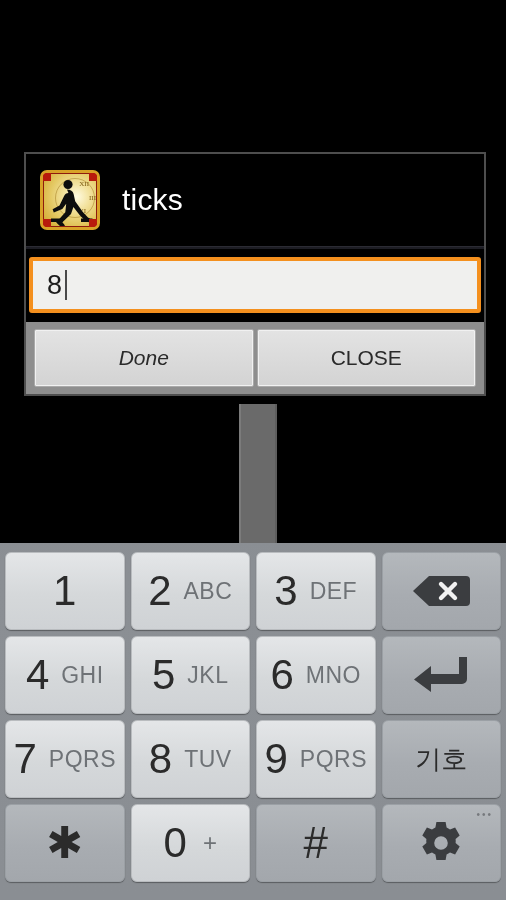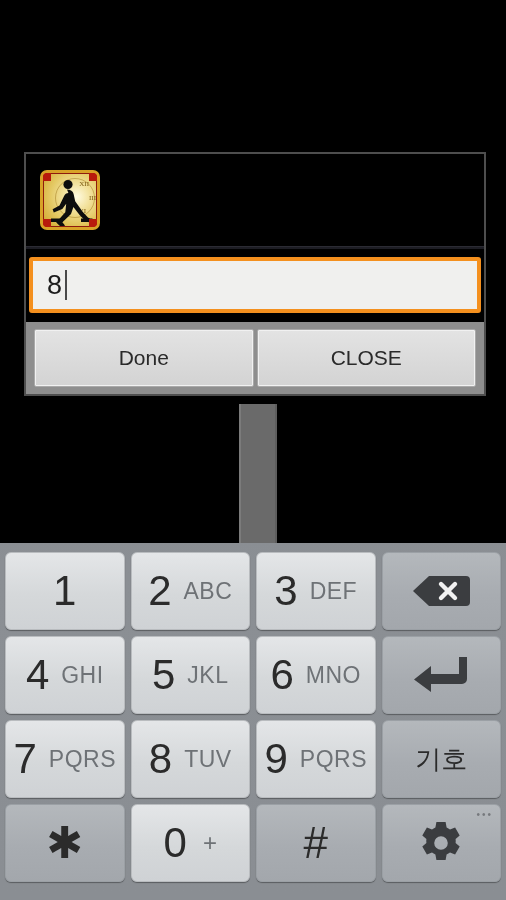--- a/index.html
+++ b/index.html
@@ -162,21 +162,21 @@
     border: 1px solid #a9a9a9;
     box-shadow: inset 0 0 0 1px #f1f1f1;
     border-radius: 2px;
     display: flex;
     align-items: center;
     justify-content: center;
     font-size: 21px;
     color: #2a2a2a;
     cursor: pointer;
   }
-  #button-done { margin-right: 0; }
+  #button-done { margin-right: 0; font-style: italic; }
   #button-close { margin-left: 3px; }
 
   
   #keyboard {
     position: absolute;
     left: 0;
     top: 543px;
     width: 506px;
     height: 357px;
     background: linear-gradient(#8a8e93, #8b8f94 6%, #8a8e93 100%);
@@ -275,20 +275,21 @@
         <path fill="#0d0d0d" d="M23 4c2.6 0 4.6 2 4.6 4.5S25.6 13 23 13s-4.6-2-4.6-4.5S20.4 4 23 4z"></path>
         <path fill="#0d0d0d" d="M22 13.5c3.5 0 6 1.6 6.6 4.4l1.6 7.4 7.6 10.6 5.2 5.5 3.4 2.1-1.3 3.2-5.1-2.3-5.2-5.1-6.4-8.2-2.4 6.9-8.6 8.3 2.6 3.1-2.8 2.6-6-5.4 9.1-10.3.9-8.6-3.9 5.3-8.5 3.6-1.2-3.3 6.9-3.8 4.6-9.4c1-2.1 2.3-3.1 4.3-3.1z"></path>
         <path fill="#0d0d0d" d="M6 42.5h11.5v3.4H6z"></path>
         <path fill="#0d0d0d" d="M36 42.5h11.5v3.4H36z"></path>
       </svg>
       <div class="icon-corner c-tl"></div>
       <div class="icon-corner c-tr"></div>
       <div class="icon-corner c-bl"></div>
       <div class="icon-corner c-br"></div>
     </div>
+    <div id="dialog-title">ticks</div>
   </div>
 
   <div id="dialog-divider"></div>
 
   <div id="dialog-input-wrap">
     <div id="text-input">
       <span>8</span>
         <span class="caret"></span>
     </div>
   </div>

